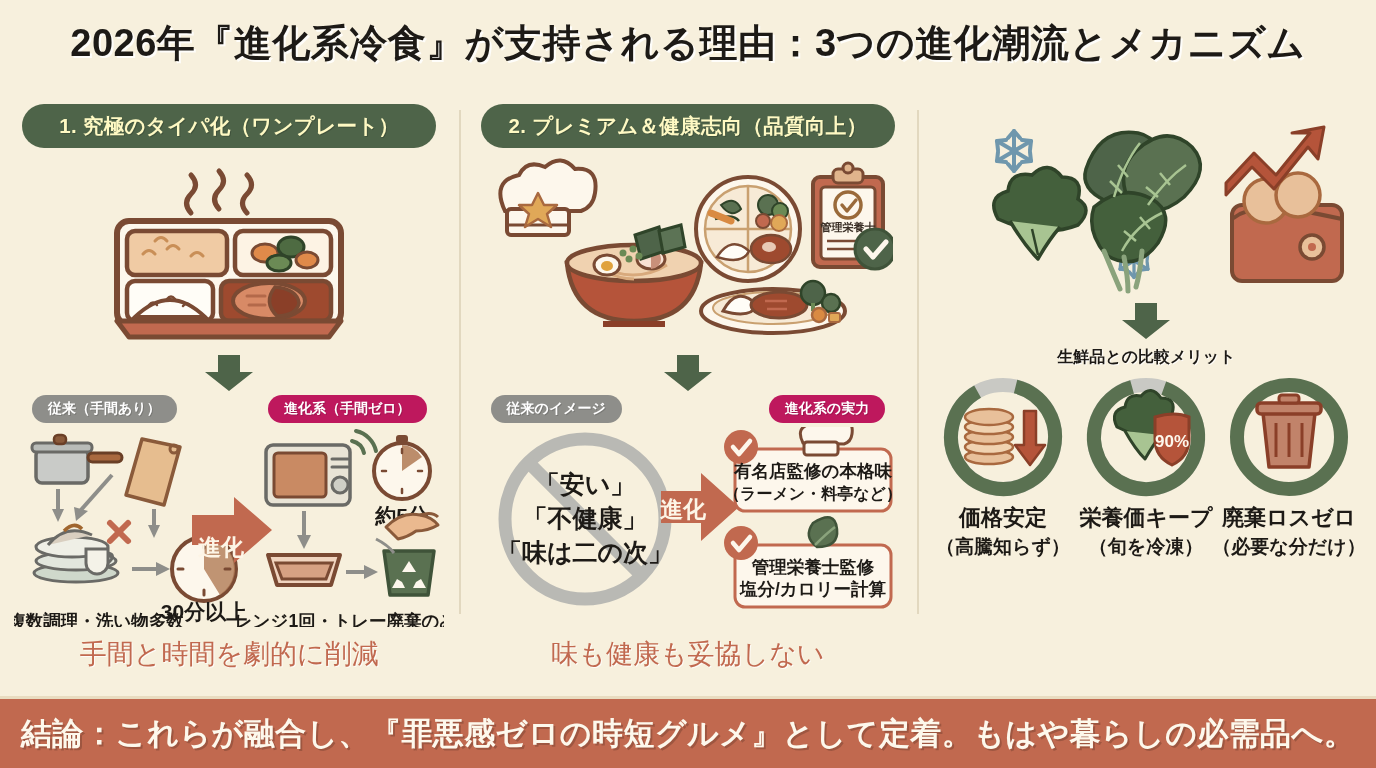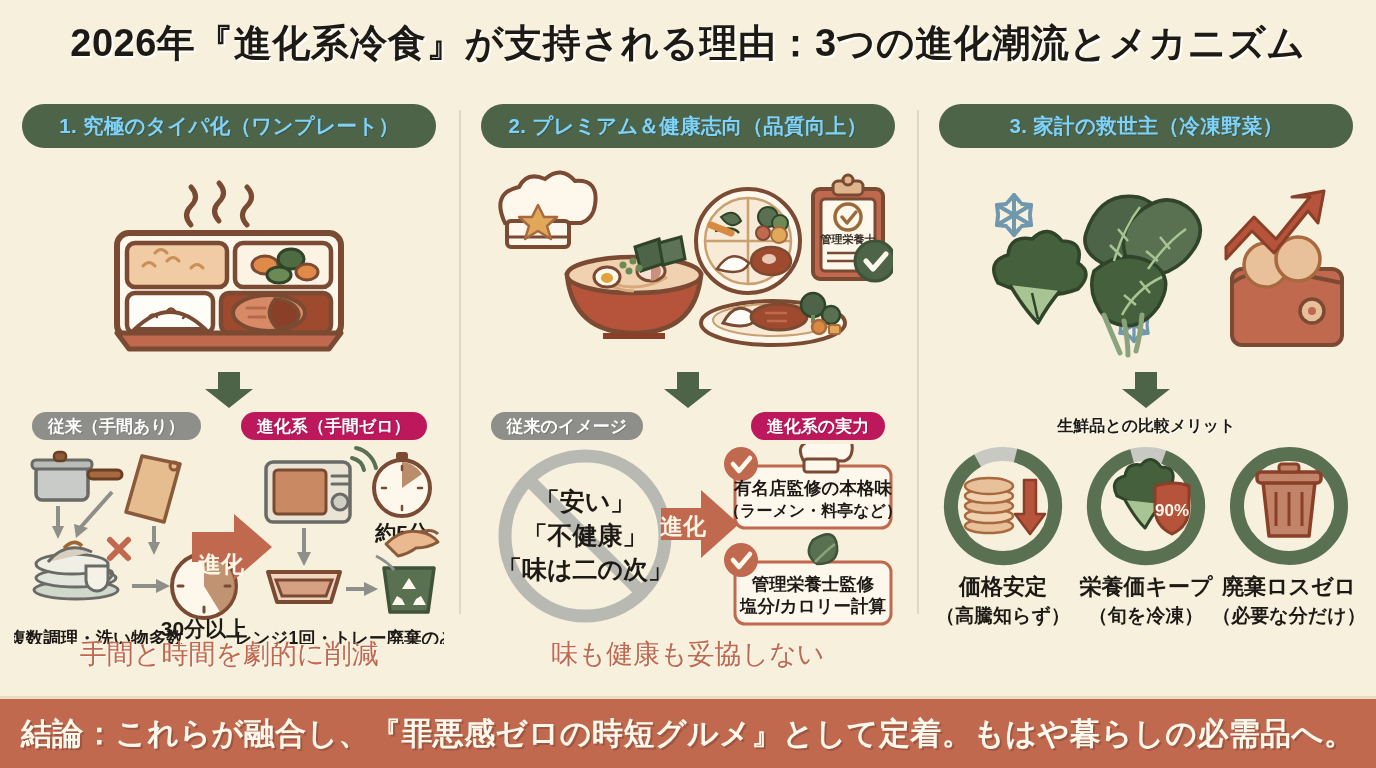--- a/index.html
+++ b/index.html
@@ -25,40 +25,40 @@
     position: absolute; top: 96px; left: 0; width: 1376px; height: 592px;
     display: flex;
   }
   .col { position: relative; width: 458.6px; height: 100%; padding: 0 14px; }
   .col + .col::before {
     content: ""; position: absolute; left: 0; top: 14px; bottom: 74px;
     width: 2px; background: #e2d8bf;
   }
 
   .pill-head {
-    margin: 8px auto 17px; width: 414px; height: 44px; border-radius: 22px;
-    background: #4e6449; color: #7dd3fc;
+    margin: 8px auto 0; width: 414px; height: 44px; border-radius: 22px;
+    background: #4e6449; color: #fef9c3;
     display: flex; align-items: center; justify-content: center;
     font-size: 20.5px; font-weight: bold; letter-spacing: .3px;
     text-shadow: 1px 1px 0 rgba(0,0,0,.18);
   }
 
   
-  .illu { position: relative; height: 205px; display: flex; align-items: flex-start; justify-content: center; }
+  .illu { position: relative; height: 205px; display: flex; align-items: center; justify-content: center; }
   .illu svg { display: block; }
 
   
   .bigarrow { display: flex; justify-content: center; height: 42px; }
 
   
   .cmp-labels { display: flex; justify-content: space-between; padding: 0 18px; height: 32px; }
   .tag {
     height: 28px; padding: 0 16px; border-radius: 14px;
     display: flex; align-items: center; justify-content: center;
-    font-size: 17px; font-weight: bold; color: #fff;
+    font-size: 14px; font-weight: bold; color: #fff;
     text-shadow: 1px 1px 0 rgba(0,0,0,.15);
   }
   .tag.grey { background: #8e8e8a; }
   .tag.rust { background: #be185d; }
   .tag.wide { margin: 0 auto; }
 
   
   .detail { position: relative; height: 206px; }
   .detail svg { position: absolute; left: 0; top: 0; }
 
@@ -406,21 +406,20 @@
             <text class="svgt" x="340" y="146" font-size="17.5" fill="#1d1a16" text-anchor="middle">管理栄養士監修</text>
             <text class="svgt" x="340" y="168" font-size="17.5" fill="#1d1a16" text-anchor="middle">塩分/カロリー計算</text>
           </g>
         </svg>
       </div>
 
       <div class="tagline">味も健康も妥協しない</div>
     </div>
 
     <div class="col">
-      <div class="pill-head">3. 家計の救世主（冷凍野菜）</div>
 
       <div class="illu">
         <svg width="420" height="195" viewBox="0 0 420 195">
 
           <g stroke="#6f97ad" stroke-width="4" stroke-linecap="round">
             <g transform="translate(78,50)">
               <path d="M0 -20 V20"></path>
                 <path d="M-17 -10 L17 10"></path>
                 <path d="M-17 10 L17 -10"></path>
               <path d="M0 -20 l-6 7 M0 -20 l6 7 M0 20 l-6 -7 M0 20 l6 -7"></path>

